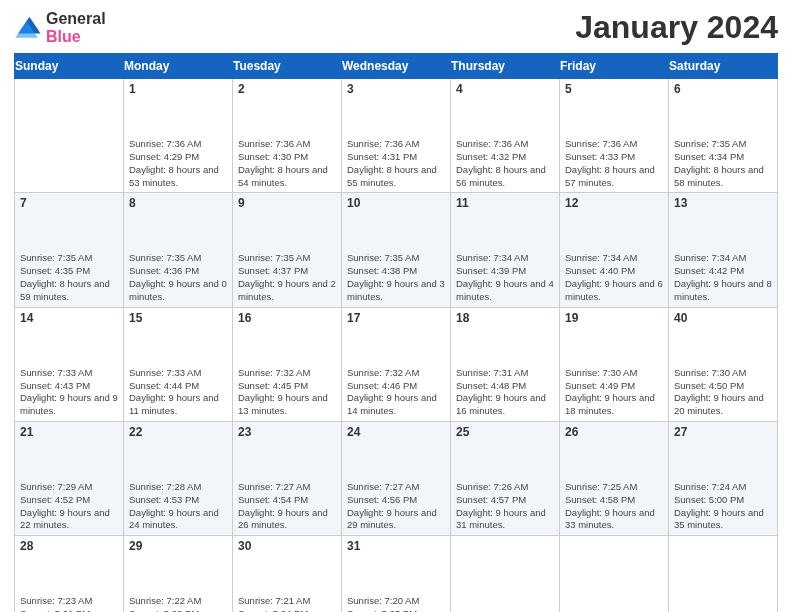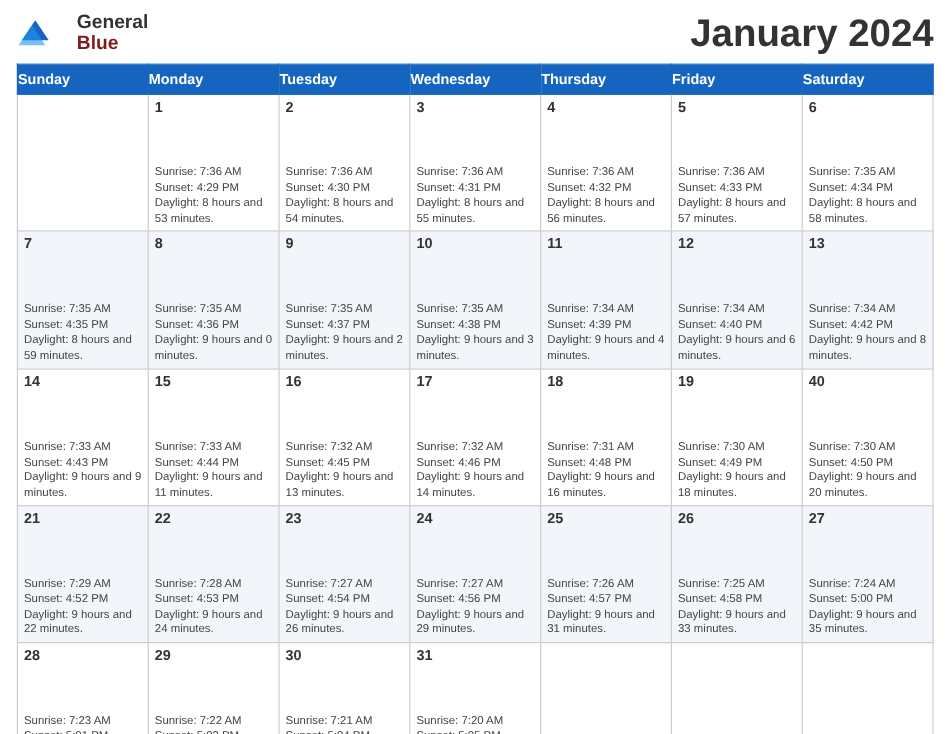--- a/index.html
+++ b/index.html
@@ -21,29 +21,29 @@
     }
     .header {
       display: flex;
       justify-content: space-between;
       align-items: flex-start;
       margin-bottom: 8px;
     }
     .logo {
       display: flex;
       align-items: center;
-      gap: 22px;
+      gap: 4px;
     }
     .logo-text {
       font-size: 16px;
       font-weight: bold;
       line-height: 1.1;
     }
     .logo-general { color: #333; }
-    .logo-blue { color: #7f1d1d; }
+    .logo-blue { color: #ec4899; }
     .logo-icon {
       width: 28px;
       height: 28px;
     }
     .title-block {
       text-align: right;
       margin-left: 32px;
     }
     .main-title {
       font-size: 32px;

